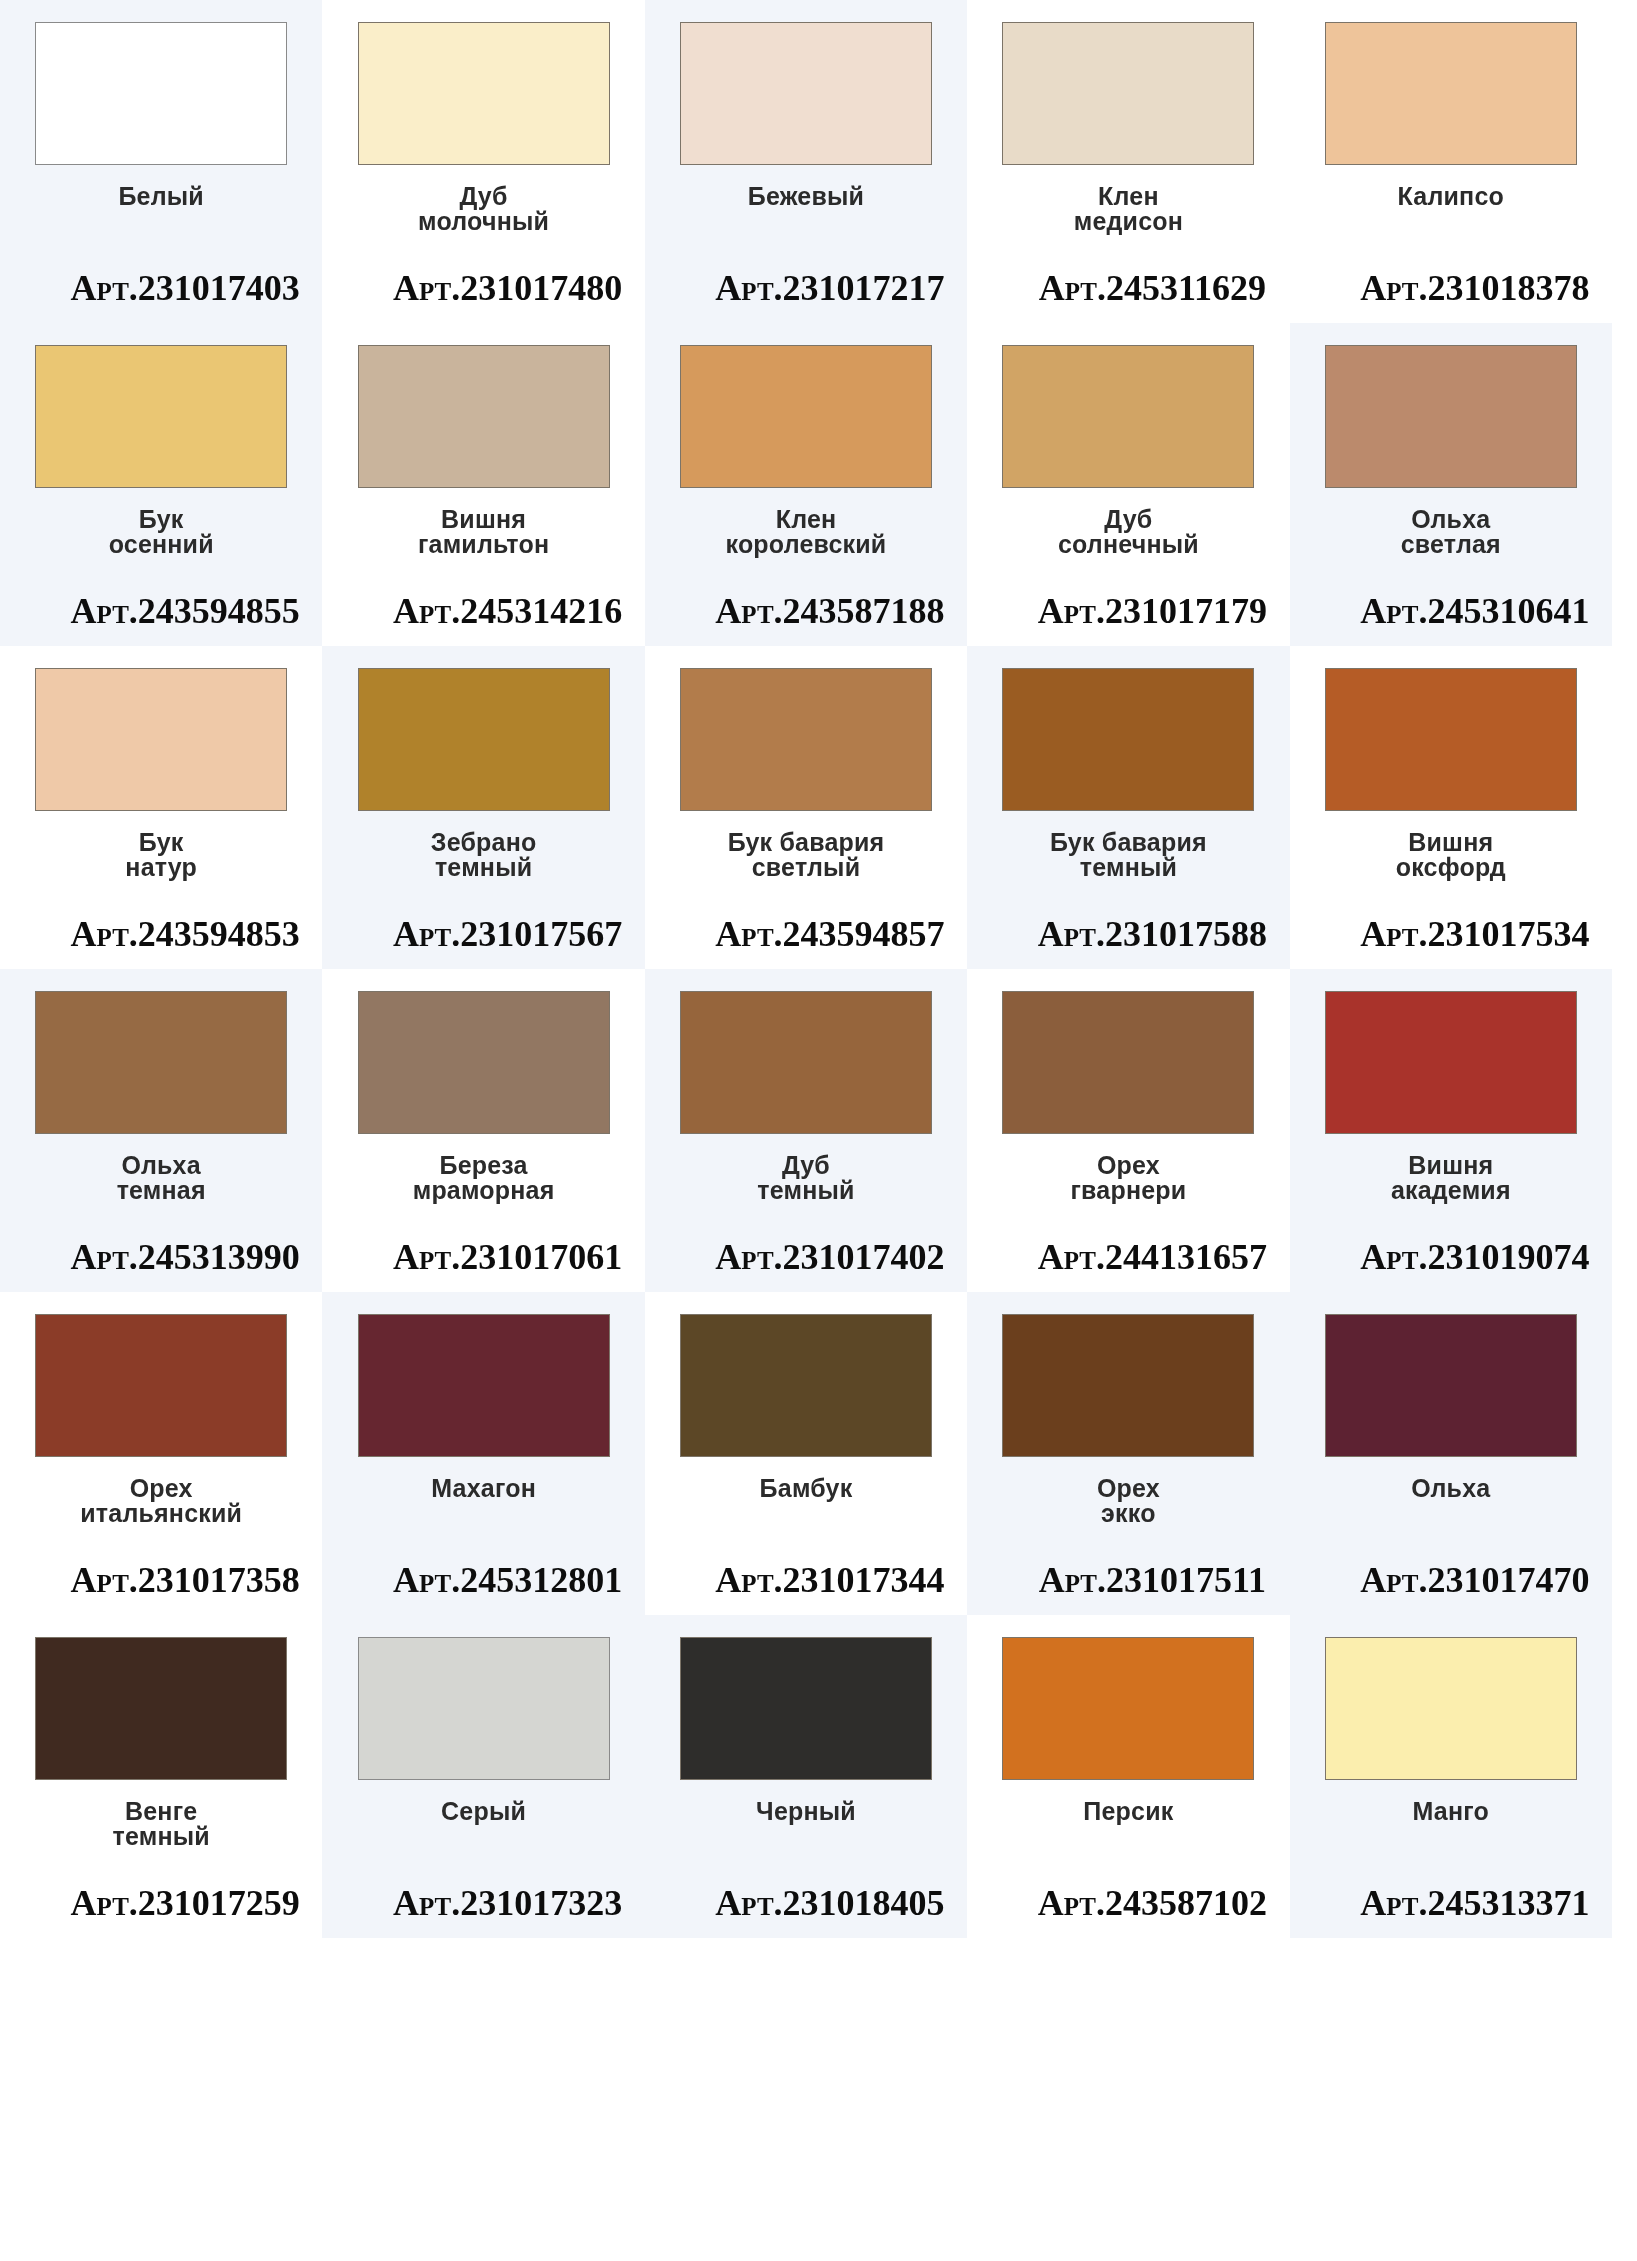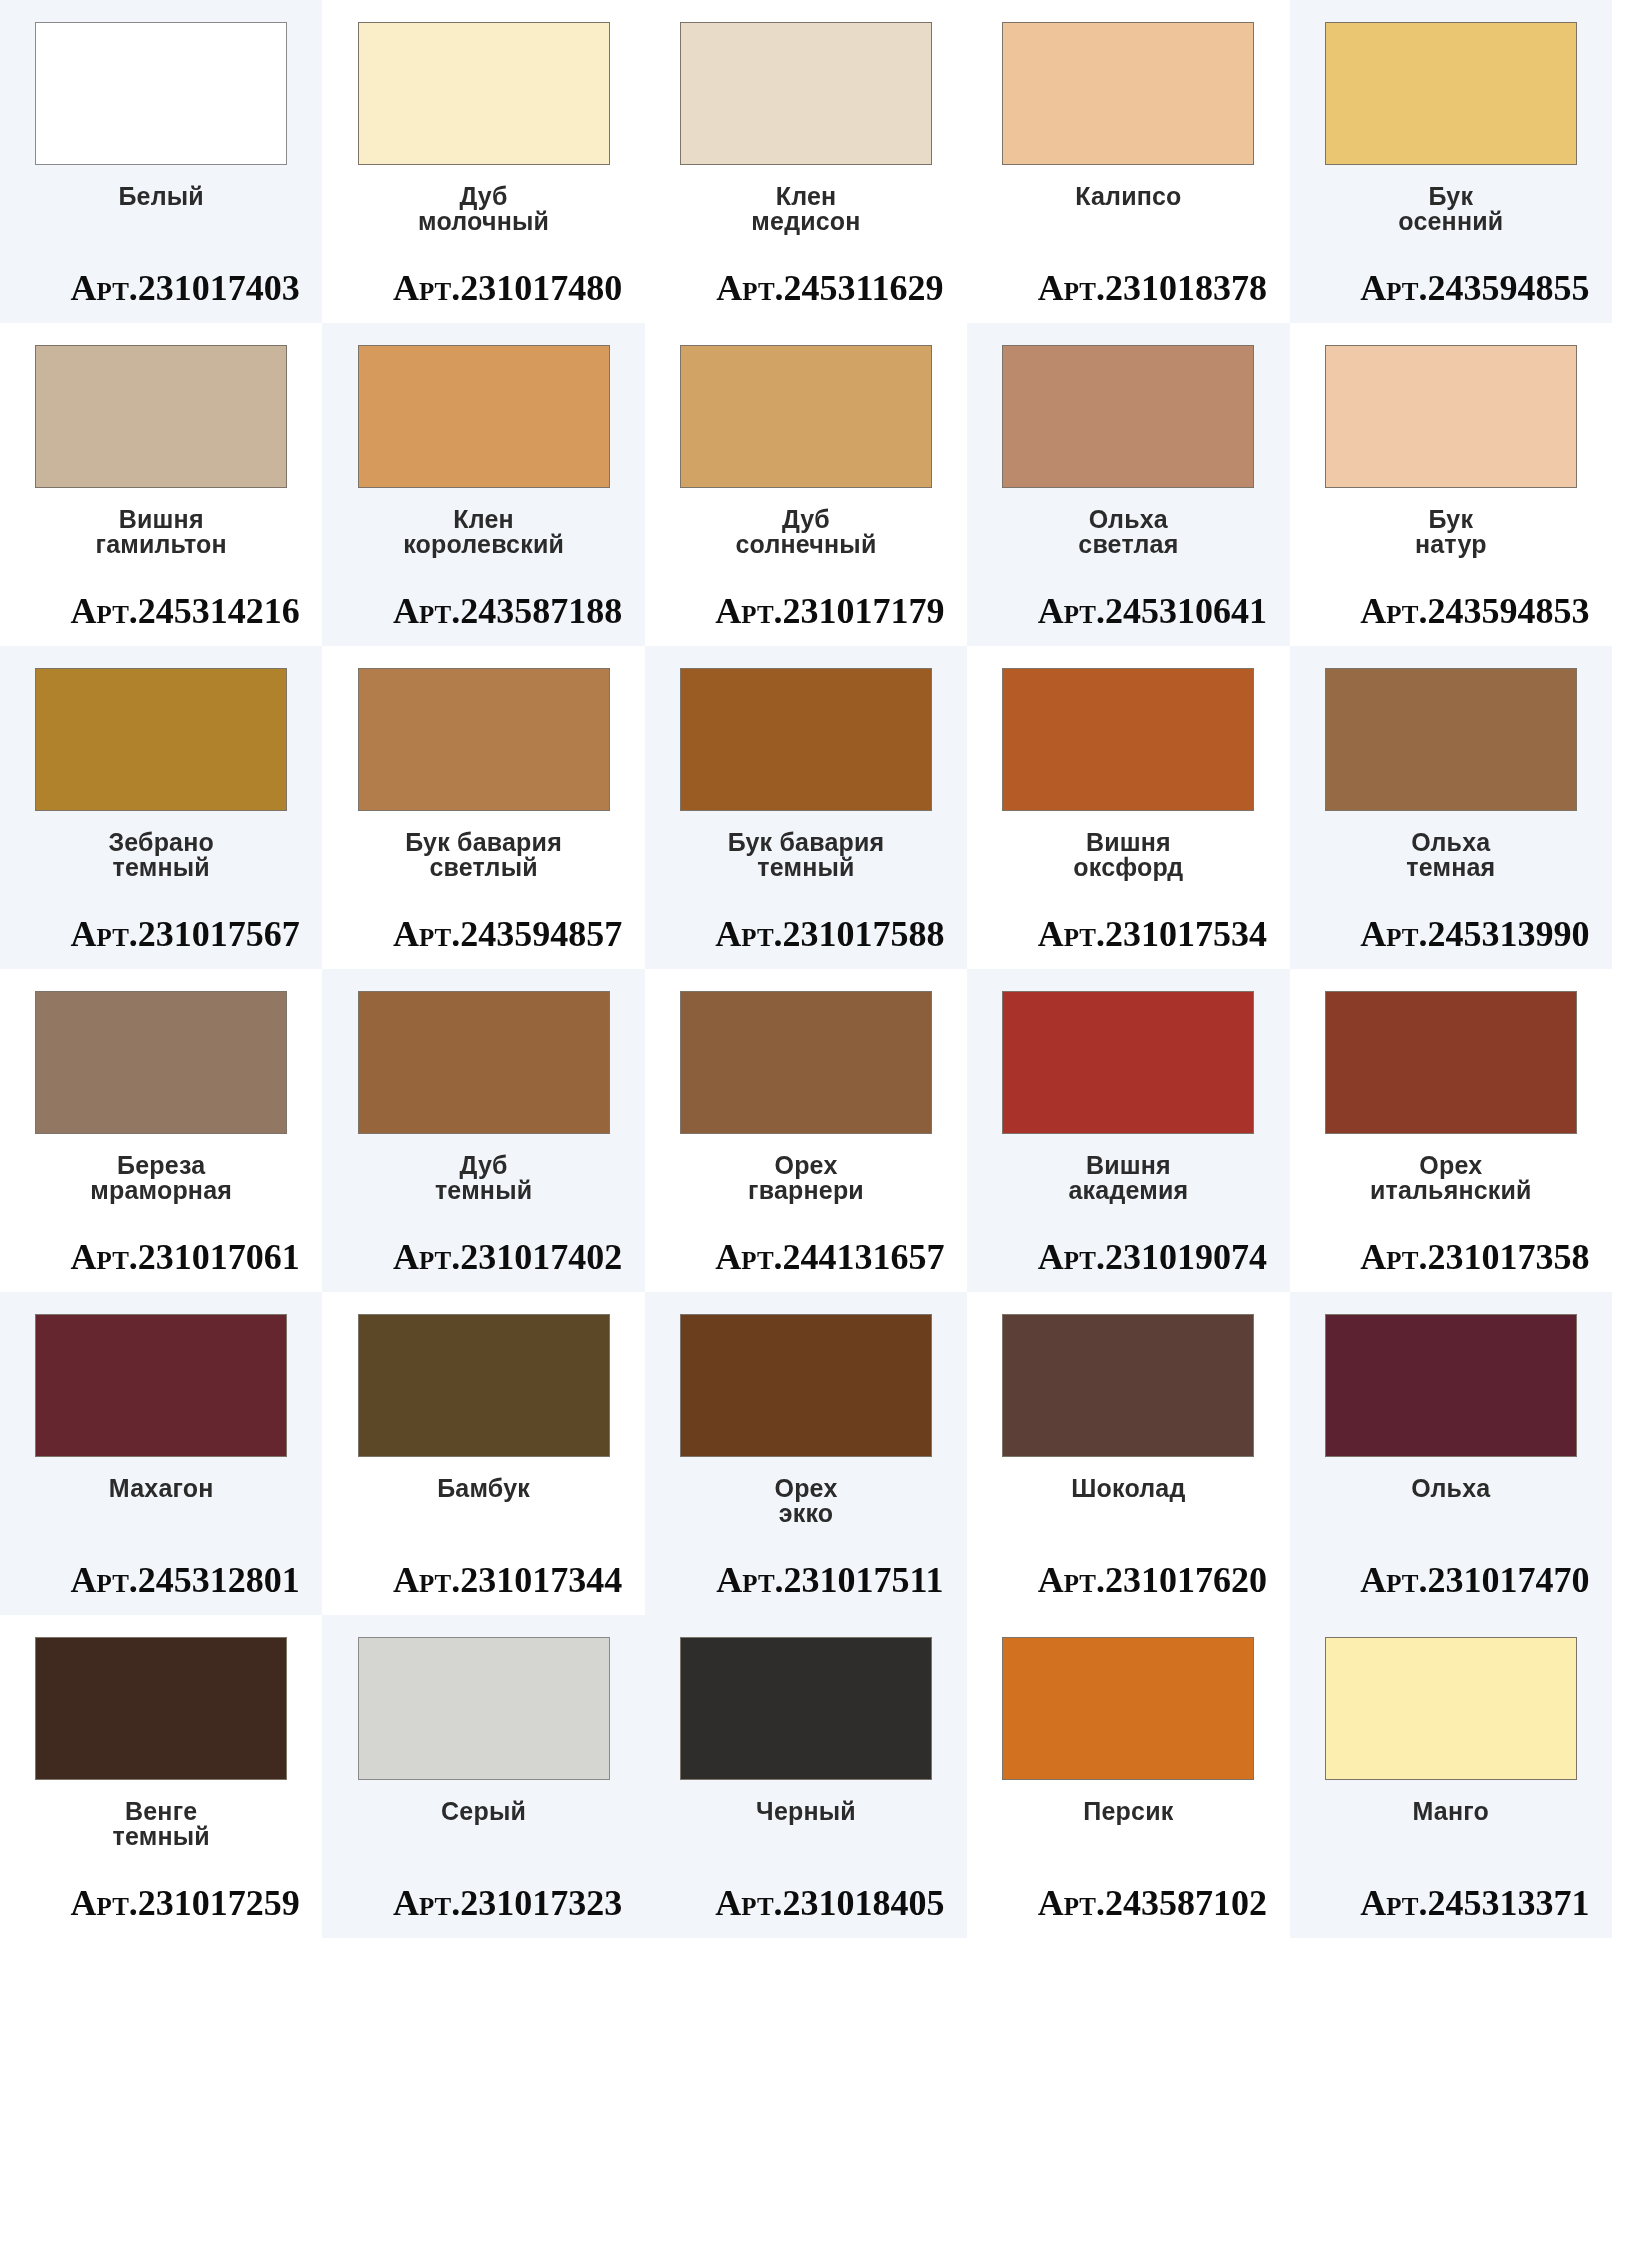--- a/index.html
+++ b/index.html
@@ -86,20 +86,25 @@
       <div class="swatch-chip light-border" style="background-color: rgb(255, 255, 255);"></div>
       <div class="swatch-name">Белый</div>
       <div class="swatch-art">Арт.231017403</div>
     </div>
     <div class="swatch-cell">
       <div class="swatch-chip" style="background-color: rgb(250, 238, 201);"></div>
       <div class="swatch-name">Дуб
 молочный</div>
       <div class="swatch-art">Арт.231017480</div>
     </div>
+    <div class="swatch-cell alt">
+      <div class="swatch-chip" style="background-color: rgb(240, 222, 208);"></div>
+      <div class="swatch-name">Бежевый</div>
+      <div class="swatch-art">Арт.231017217</div>
+    </div>
     <div class="swatch-cell">
       <div class="swatch-chip" style="background-color: rgb(232, 219, 200);"></div>
       <div class="swatch-name">Клен
 медисон</div>
       <div class="swatch-art">Арт.245311629</div>
     </div>
     <div class="swatch-cell">
       <div class="swatch-chip" style="background-color: rgb(238, 196, 154);"></div>
       <div class="swatch-name">Калипсо</div>
       <div class="swatch-art">Арт.231018378</div>
@@ -209,25 +214,20 @@
       <div class="swatch-chip" style="background-color: rgb(92, 71, 38);"></div>
       <div class="swatch-name">Бамбук</div>
       <div class="swatch-art">Арт.231017344</div>
     </div>
     <div class="swatch-cell alt">
       <div class="swatch-chip" style="background-color: rgb(107, 63, 29);"></div>
       <div class="swatch-name">Орех
 экко</div>
       <div class="swatch-art">Арт.231017511</div>
     </div>
-    <div class="swatch-cell">
-      <div class="swatch-chip" style="background-color: rgb(92, 64, 56);"></div>
-      <div class="swatch-name">Шоколад</div>
-      <div class="swatch-art">Арт.231017620</div>
-    </div>
     <div class="swatch-cell alt">
       <div class="swatch-chip" style="background-color: rgb(93, 34, 50);"></div>
       <div class="swatch-name">Ольха</div>
       <div class="swatch-art">Арт.231017470</div>
     </div>
     <div class="swatch-cell">
       <div class="swatch-chip" style="background-color: rgb(64, 42, 32);"></div>
       <div class="swatch-name">Венге
 темный</div>
       <div class="swatch-art">Арт.231017259</div>

